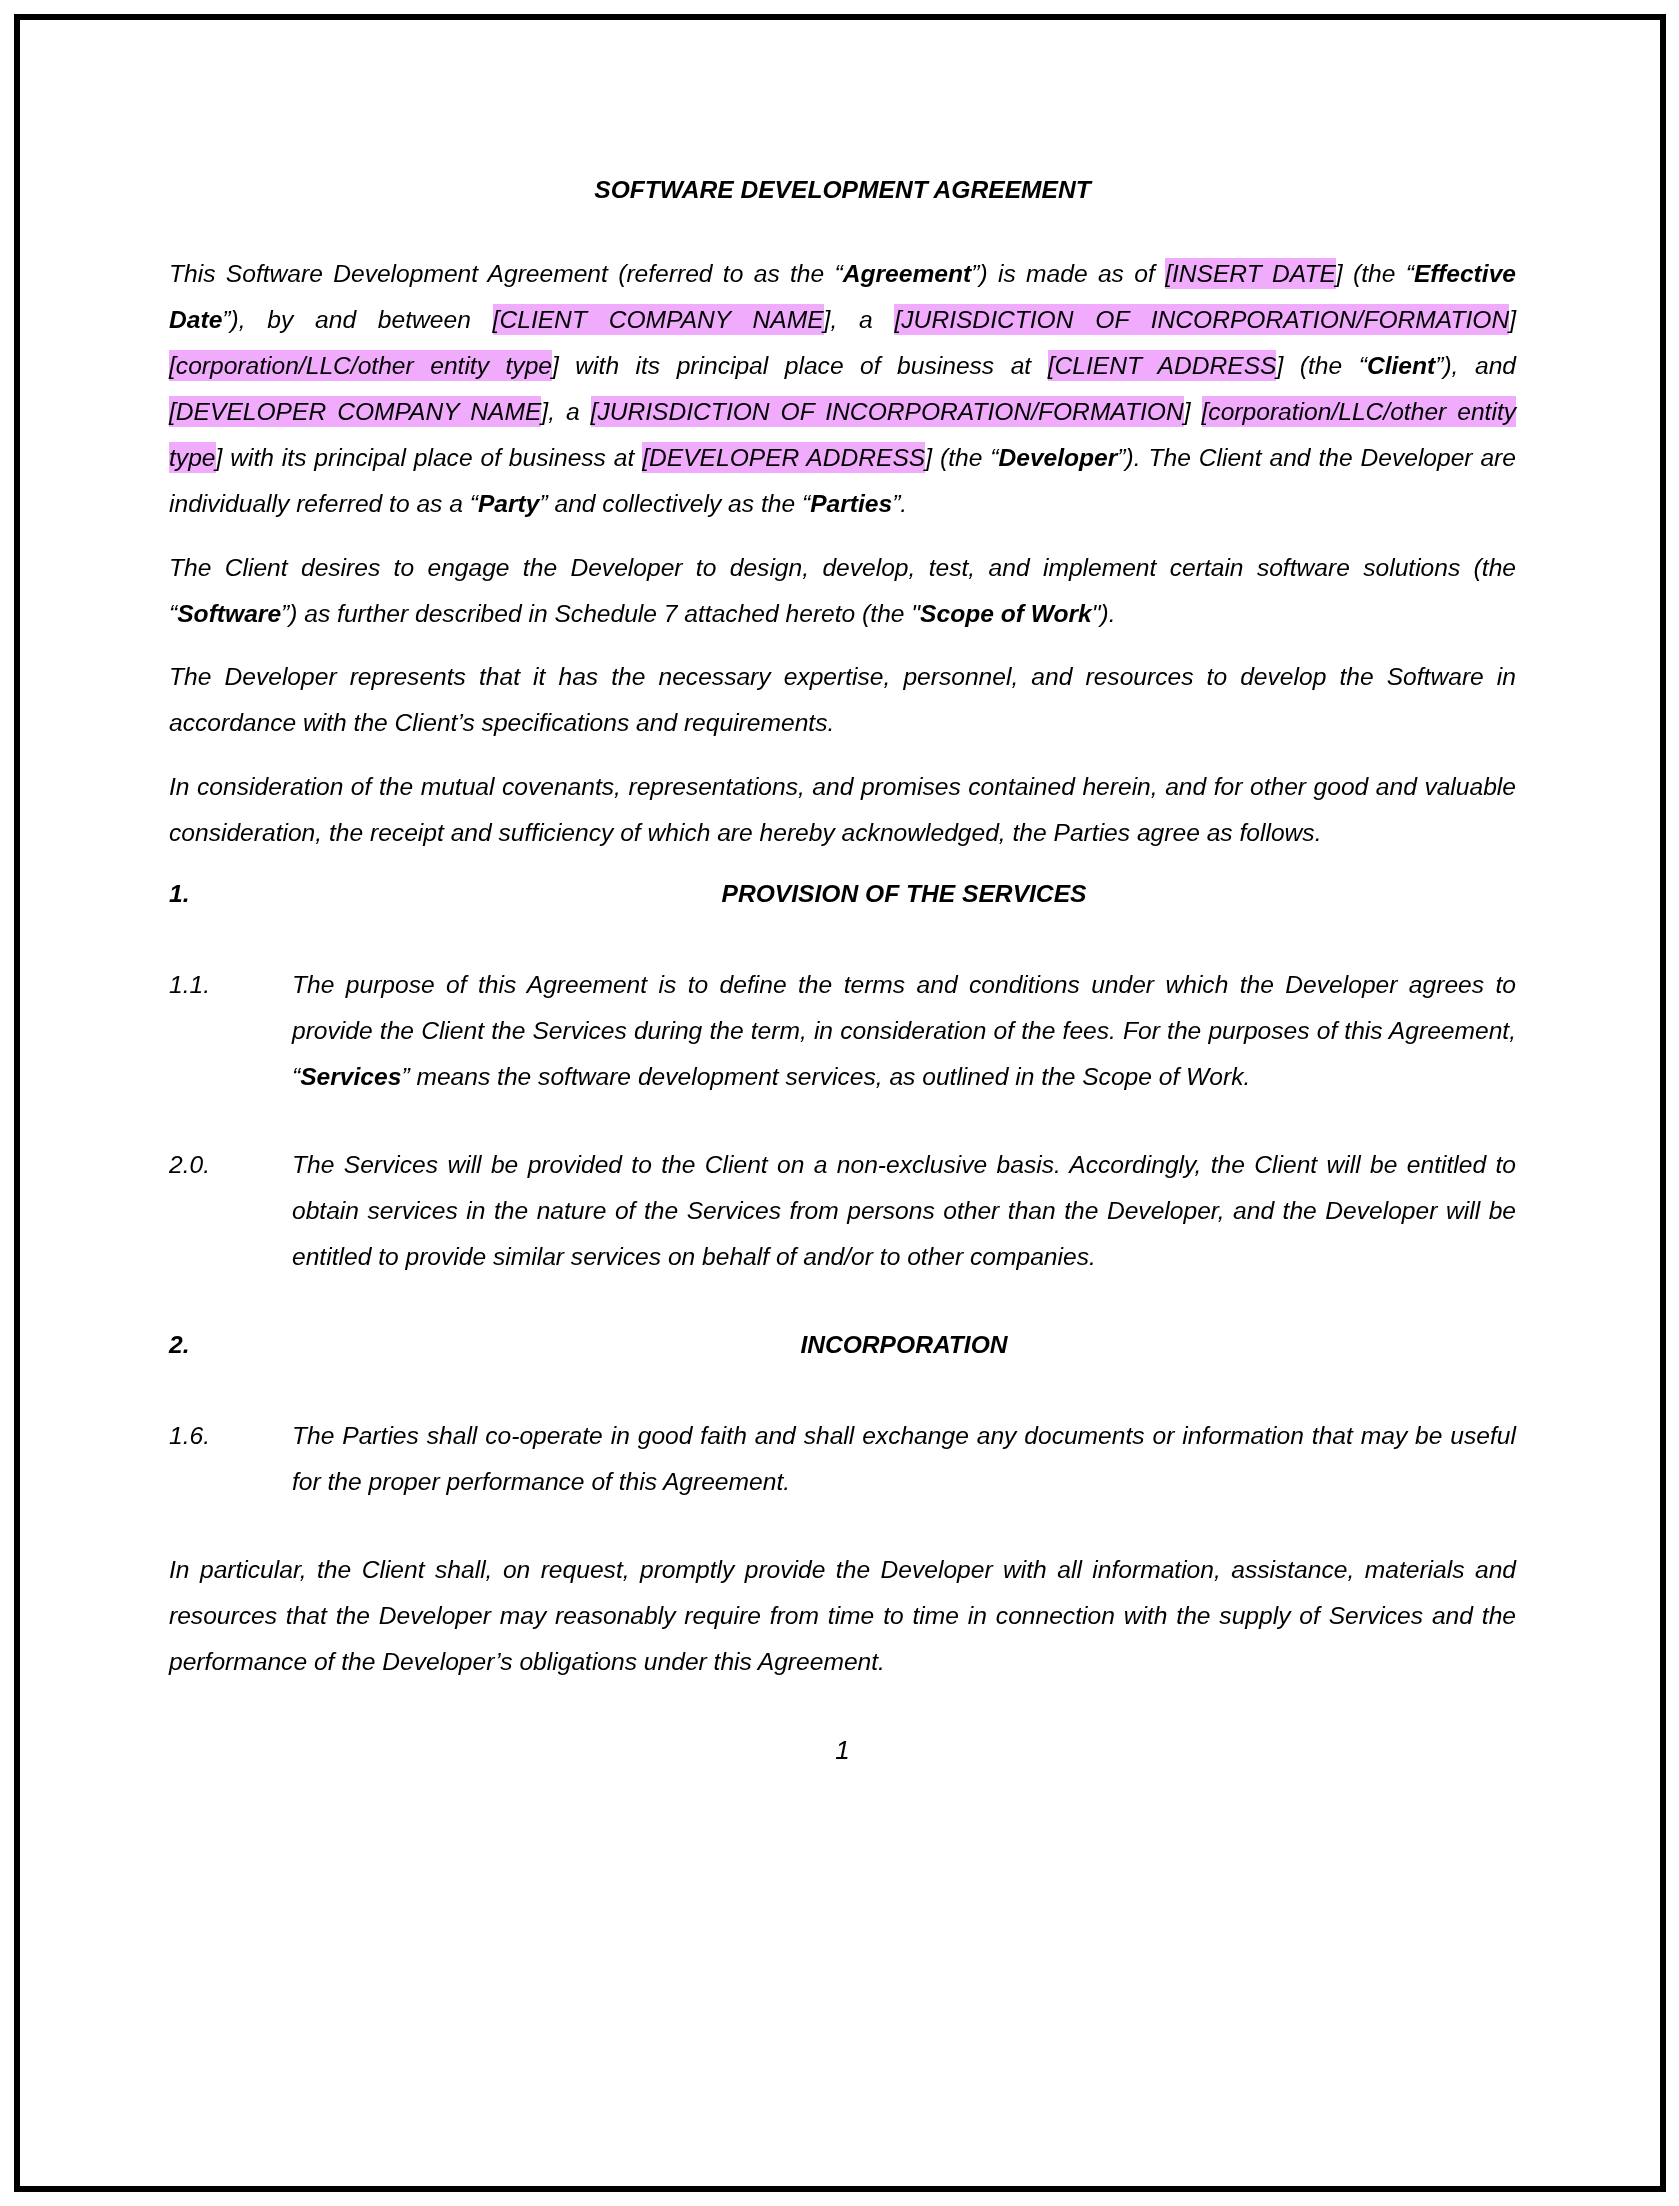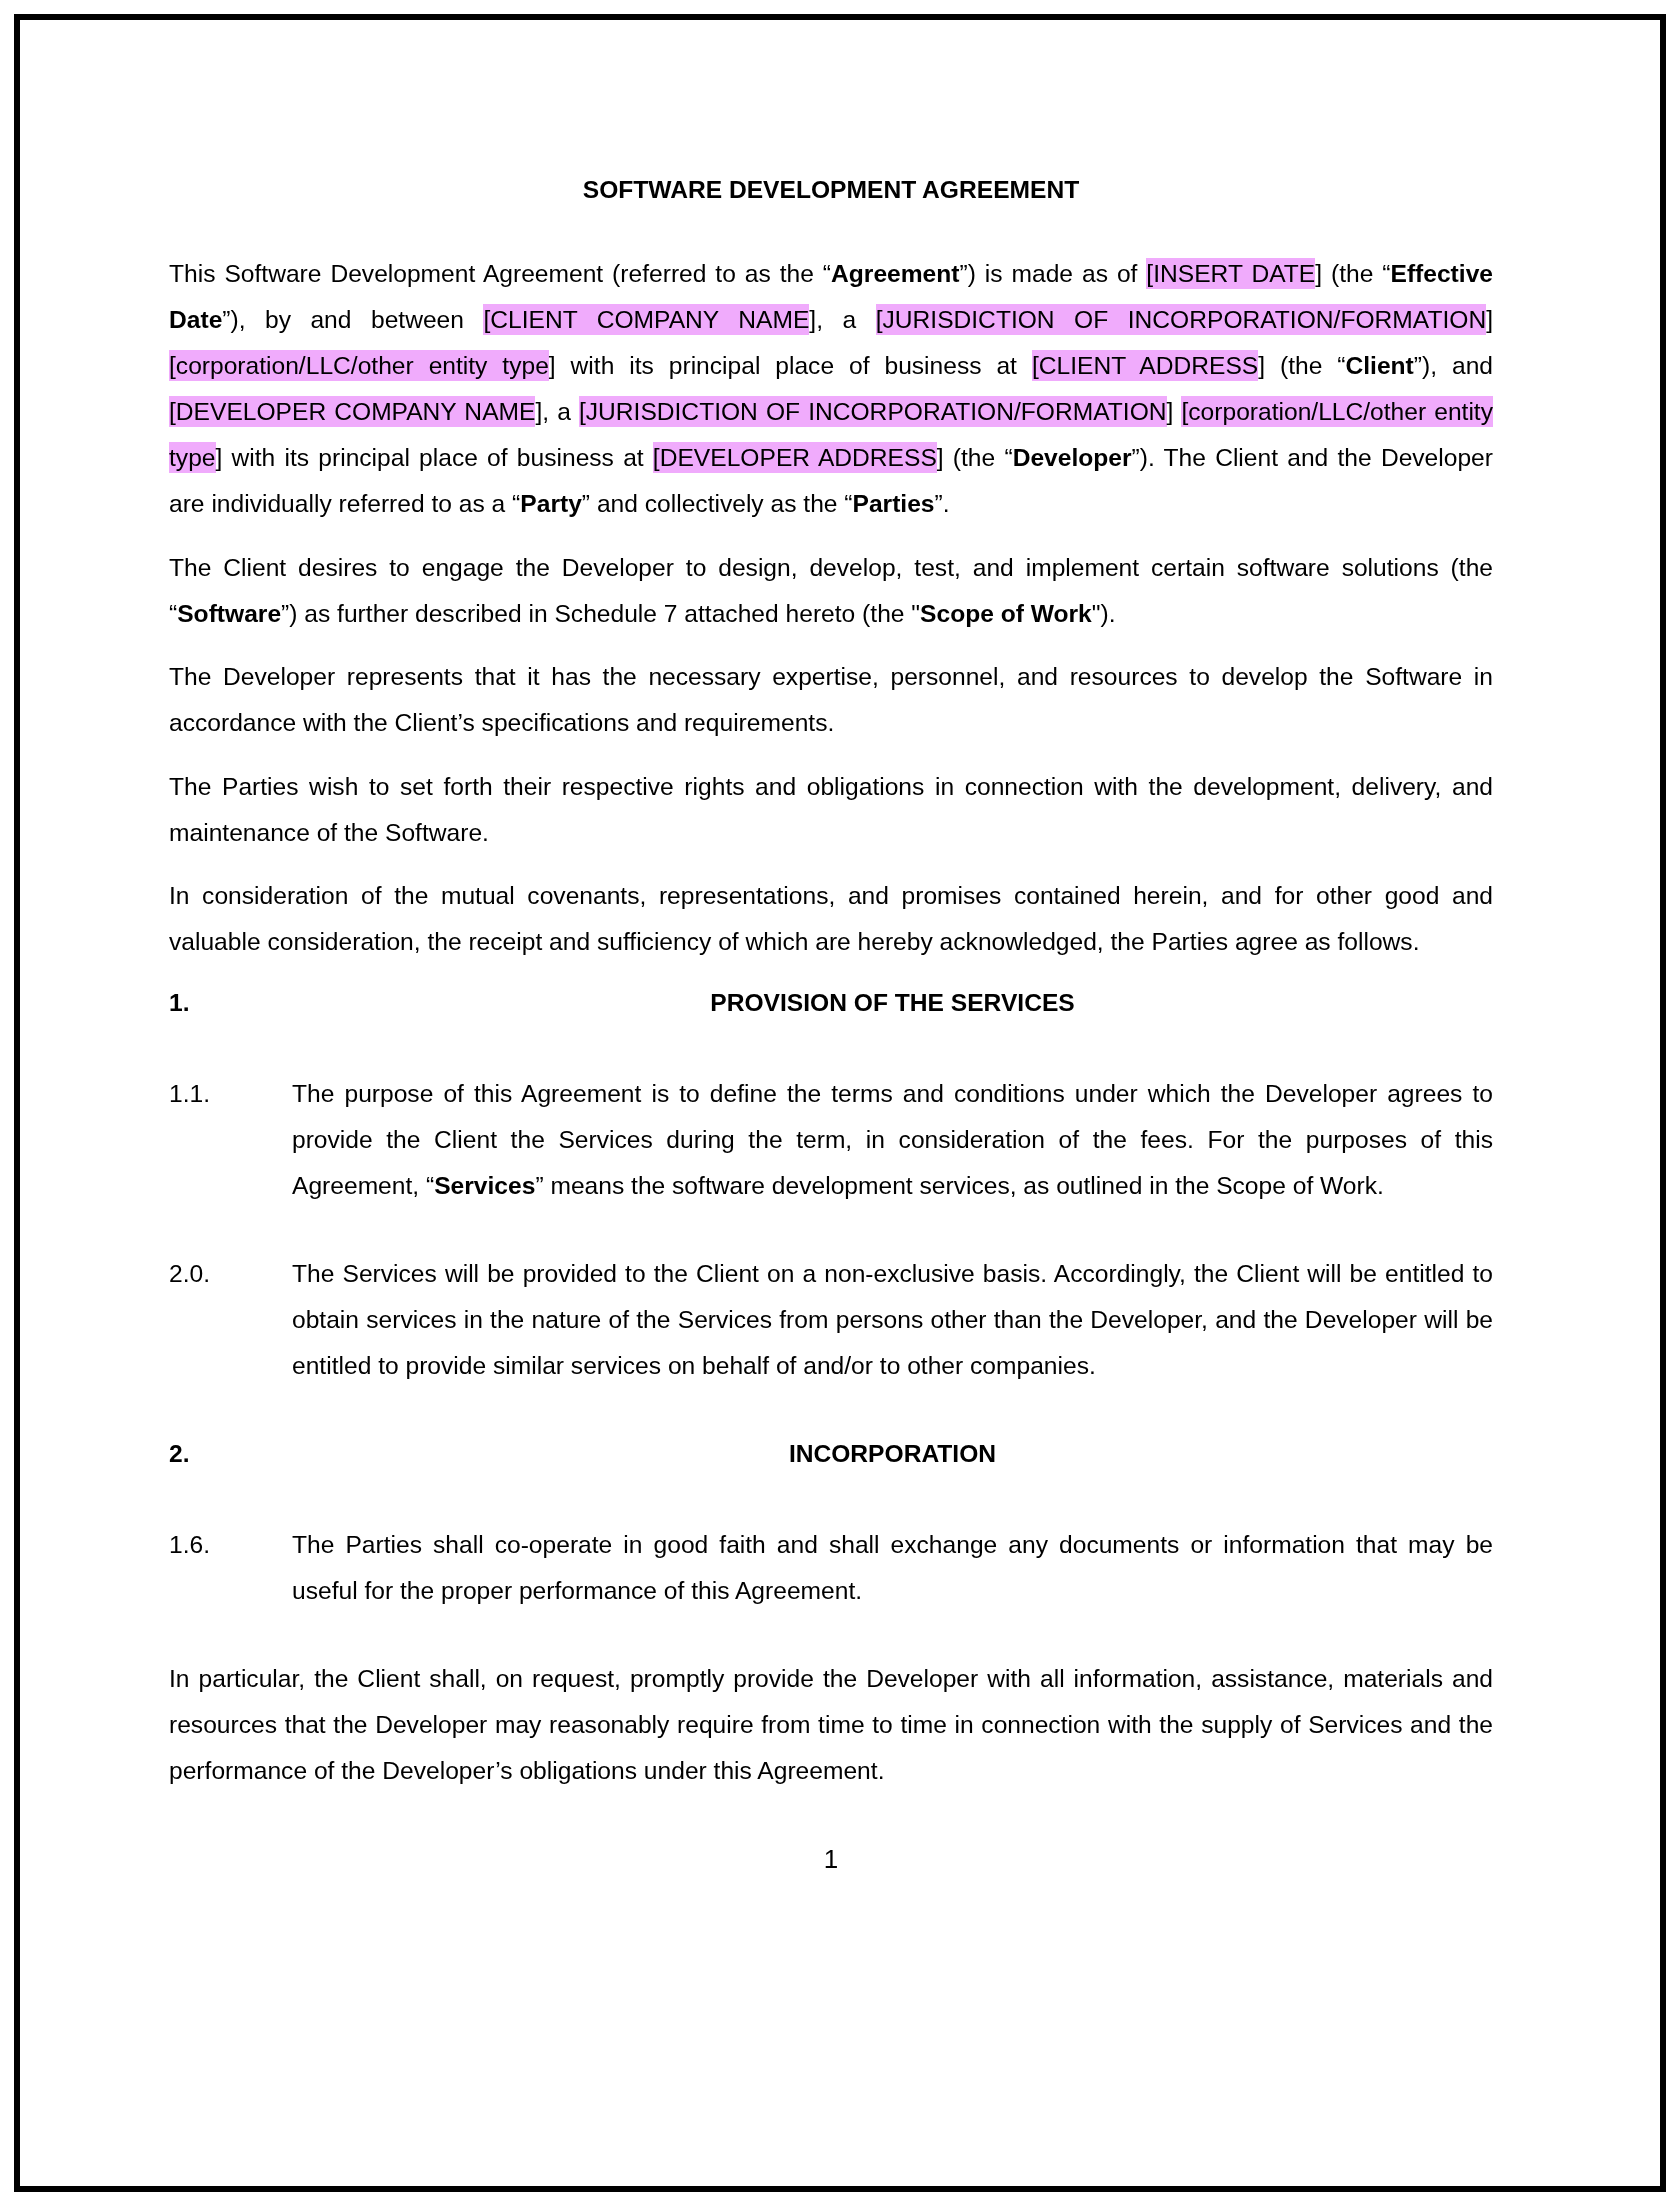--- a/index.html
+++ b/index.html
@@ -1,19 +1,19 @@
 <!DOCTYPE html>
 <html style="font-size:14px"><head>
 <meta charset="utf-8">
 <style>
   html,body{margin:0;padding:0;background:#fff;}
   .page{position:relative;width:1679px;height:2207px;background:#ffffff;overflow:hidden;
         font-family:"Liberation Sans",sans-serif;color:#000;}
   .frame{position:absolute;left:14px;top:14px;right:13px;bottom:15px;border:6.1px solid #000;pointer-events:none;}
-  .content{position:absolute;left:169px;right:186px;top:0;font-size:24.6px;line-height:46px;}
+  .content{position:absolute;left:169px;right:163px;top:0;font-size:24.6px;line-height:46px;font-style:italic;}
   .doc-title{margin:167px 0 38px 0;text-align:center;font-weight:bold;font-size:24.6px;line-height:46px;}
   .para{margin:0 0 17.6px 0;text-align:justify;text-justify:inter-word;}
   .intro .para:last-child{margin-bottom:15px;}
   .item{display:flex;margin:0 0 42px 0;}
   .item.heading{margin-bottom:45px;}
   .num{flex:none;width:123px;}
   .item.heading .num{font-weight:bold;}
   .body{flex:1;text-align:justify;text-justify:inter-word;}
   .item.heading .body{font-weight:bold;text-align:center;}
   .b{font-weight:bold;}
@@ -24,21 +24,20 @@
 <body>
 
 <div class="page">
   <div class="frame"></div>
   <div class="content">
     <h1 class="doc-title">SOFTWARE DEVELOPMENT AGREEMENT</h1>
     <div class="intro">
         <p class="para"><span class="">This Software Development Agreement (referred to as the “</span><span class="b ">Agreement</span><span class="">”) is made as of </span><span class="hl">[INSERT DATE</span><span class="">] (the “</span><span class="b ">Effective Date</span><span class="">”), by and between </span><span class="hl">[CLIENT COMPANY NAME</span><span class="">], a </span><span class="hl">[JURISDICTION OF INCORPORATION/FORMATION</span><span class="">] </span><span class="hl">[corporation/LLC/other entity type</span><span class="">] with its principal place of business at </span><span class="hl">[CLIENT ADDRESS</span><span class="">] (the “</span><span class="b ">Client</span><span class="">”), and </span><span class="hl">[DEVELOPER COMPANY NAME</span><span class="">], a </span><span class="hl">[JURISDICTION OF INCORPORATION/FORMATION</span><span class="">] </span><span class="hl">[corporation/LLC/other entity type</span><span class="">] with its principal place of business at </span><span class="hl">[DEVELOPER ADDRESS</span><span class="">] (the “</span><span class="b ">Developer</span><span class="">”). The Client and the Developer are individually referred to as a “</span><span class="b ">Party</span><span class="">” and collectively as the “</span><span class="b ">Parties</span><span class="">”.</span></p>
         <p class="para"><span class="">The Client desires to engage the Developer to design, develop, test, and implement certain software solutions (the “</span><span class="b ">Software</span><span class="">”) as further described in Schedule 7 attached hereto (the "</span><span class="b ">Scope of Work</span><span class="">").</span></p>
         <p class="para"><span class="">The Developer represents that it has the necessary expertise, personnel, and resources to develop the Software in accordance with the Client’s specifications and requirements.</span></p>
-        <p class="para"><span class="">The Parties wish to set forth their respective rights and obligations in connection with the development, delivery, and maintenance of the Software.</span></p>
         <p class="para"><span class="">In consideration of the mutual covenants, representations, and promises contained herein, and for other good and valuable consideration, the receipt and sufficiency of which are hereby acknowledged, the Parties agree as follows.</span></p>
       </div>
     <div class="sections">
         <div class="item heading">
           <div class="num">1.</div>
           <div class="body">PROVISION OF THE SERVICES</div>
         </div>
         <div class="item">
           <div class="num">1.1.</div>
           <div class="body"><span class="">The purpose of this Agreement is to define the terms and conditions under which the Developer agrees to provide the Client the Services during the term, in consideration of the fees. For the purposes of this Agreement, “</span><span class="b ">Services</span><span class="">” means the software development services, as outlined in the Scope of Work.</span></div>

